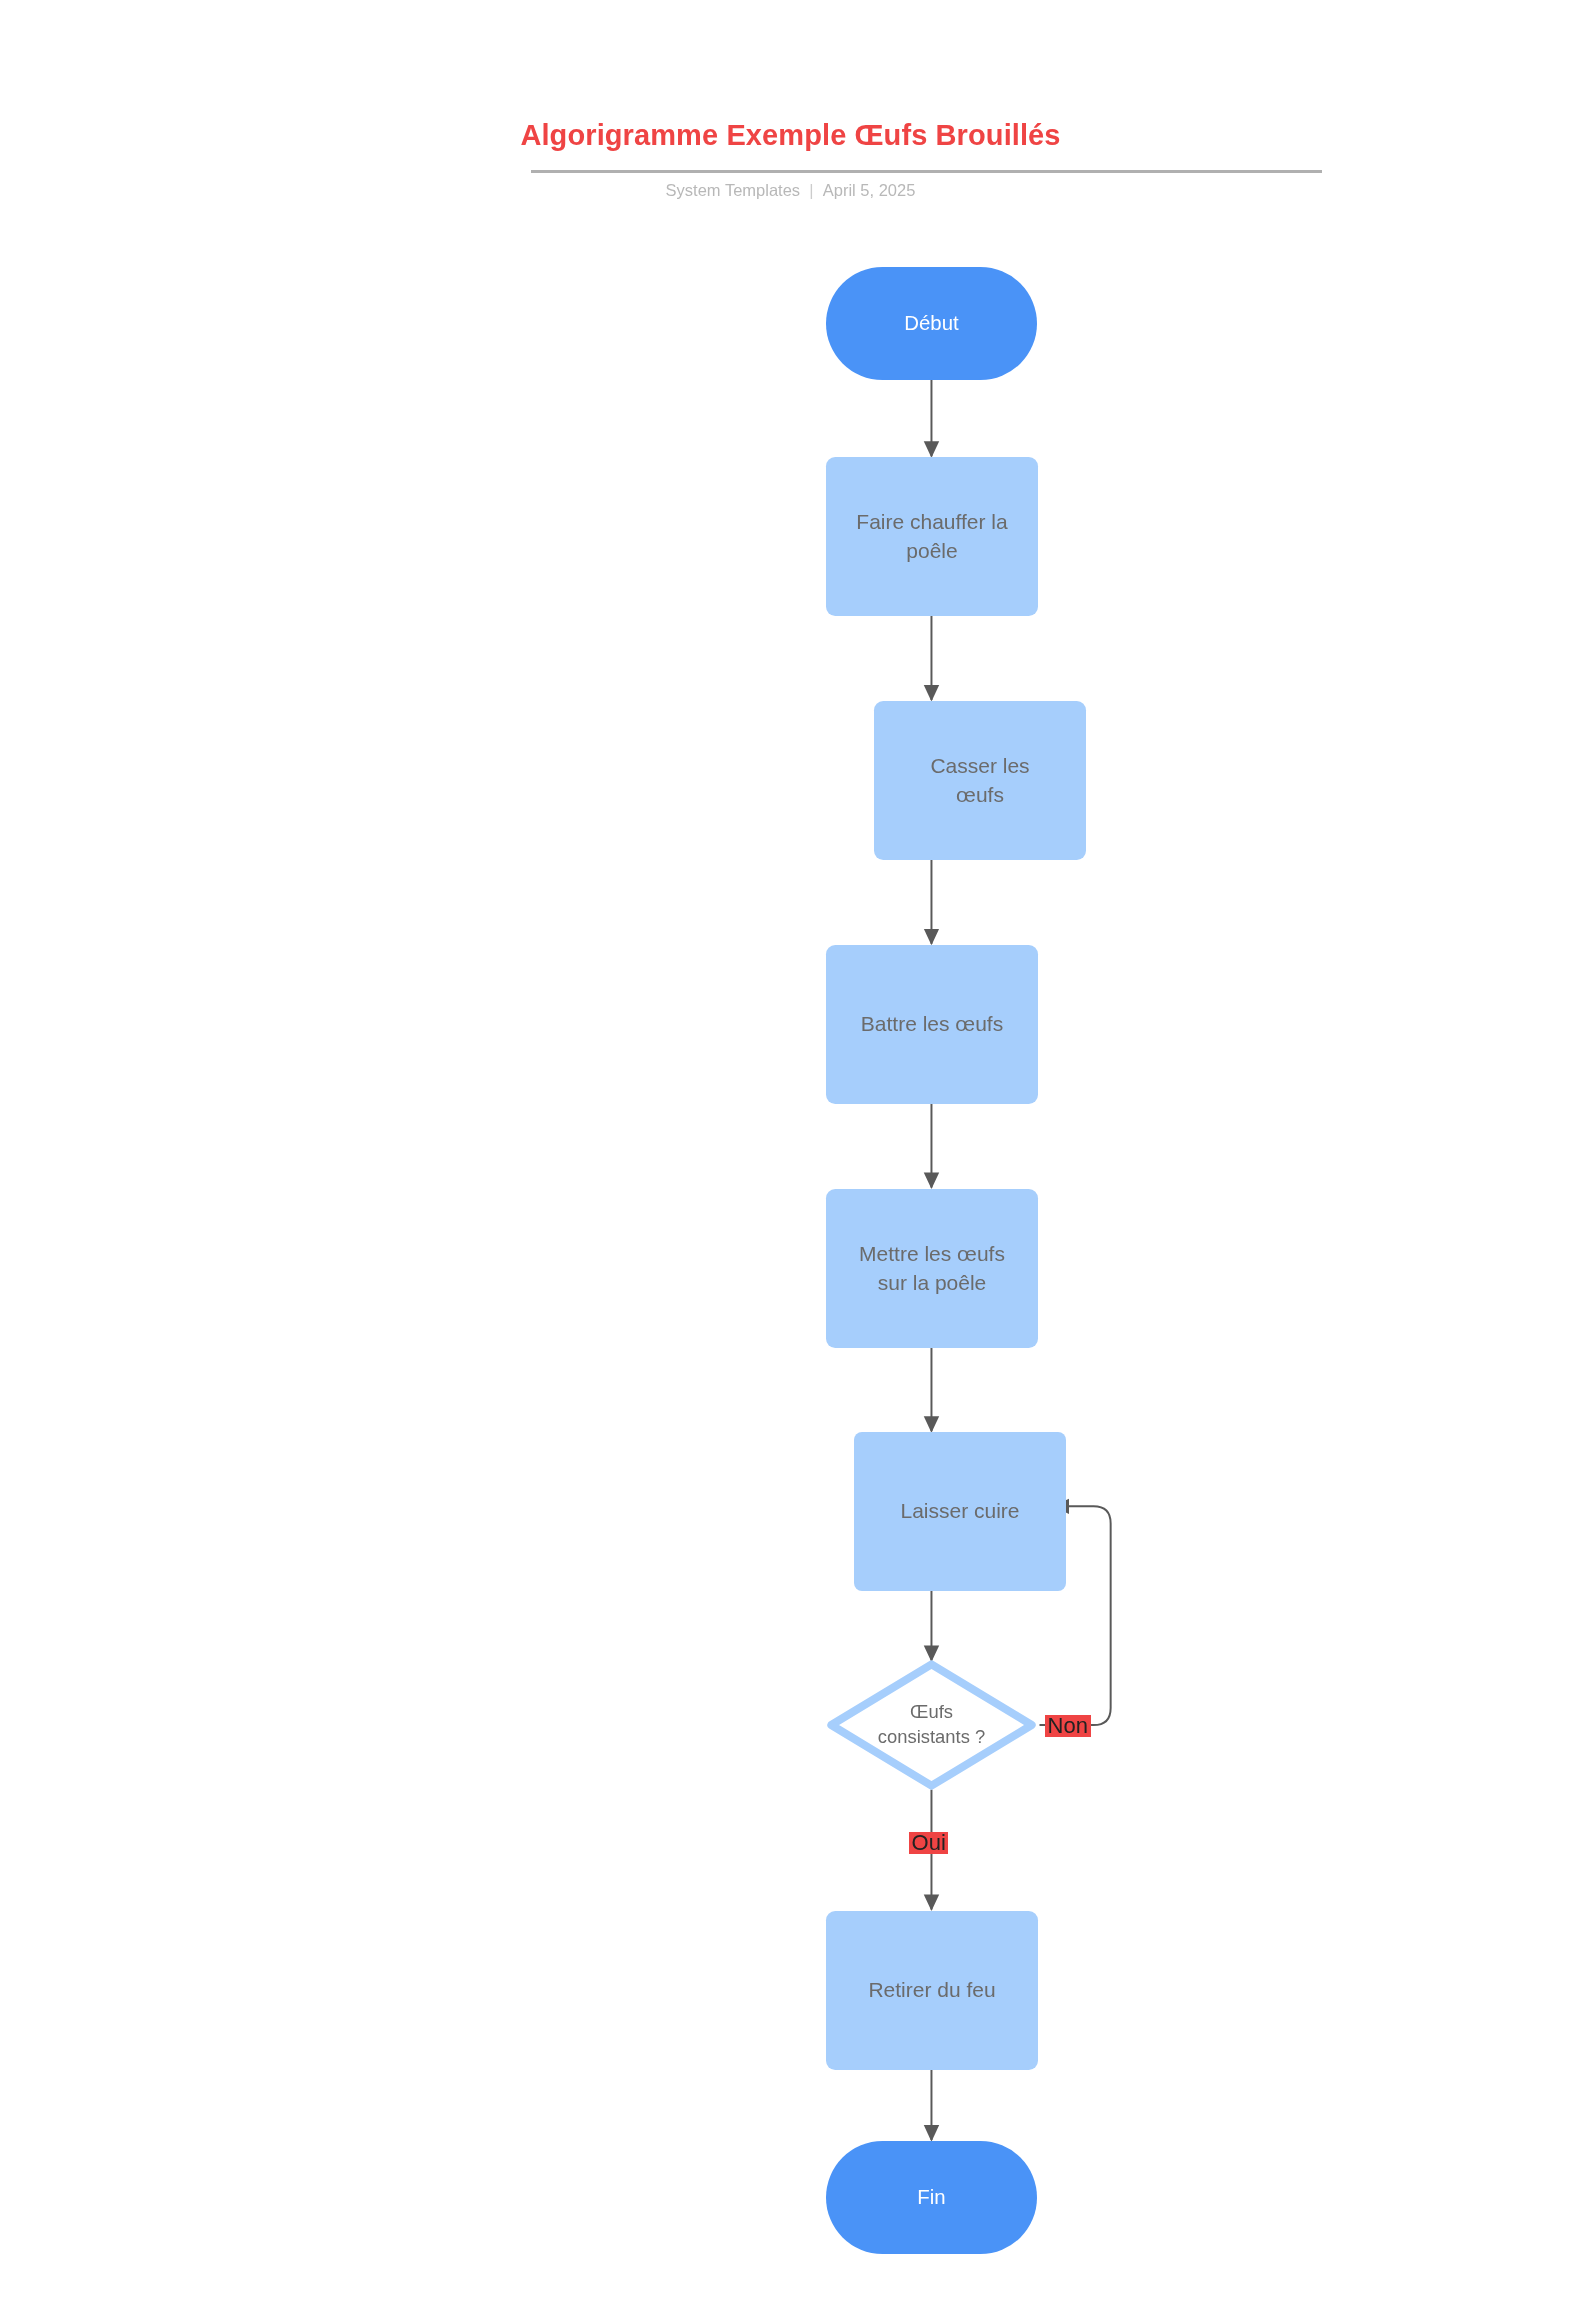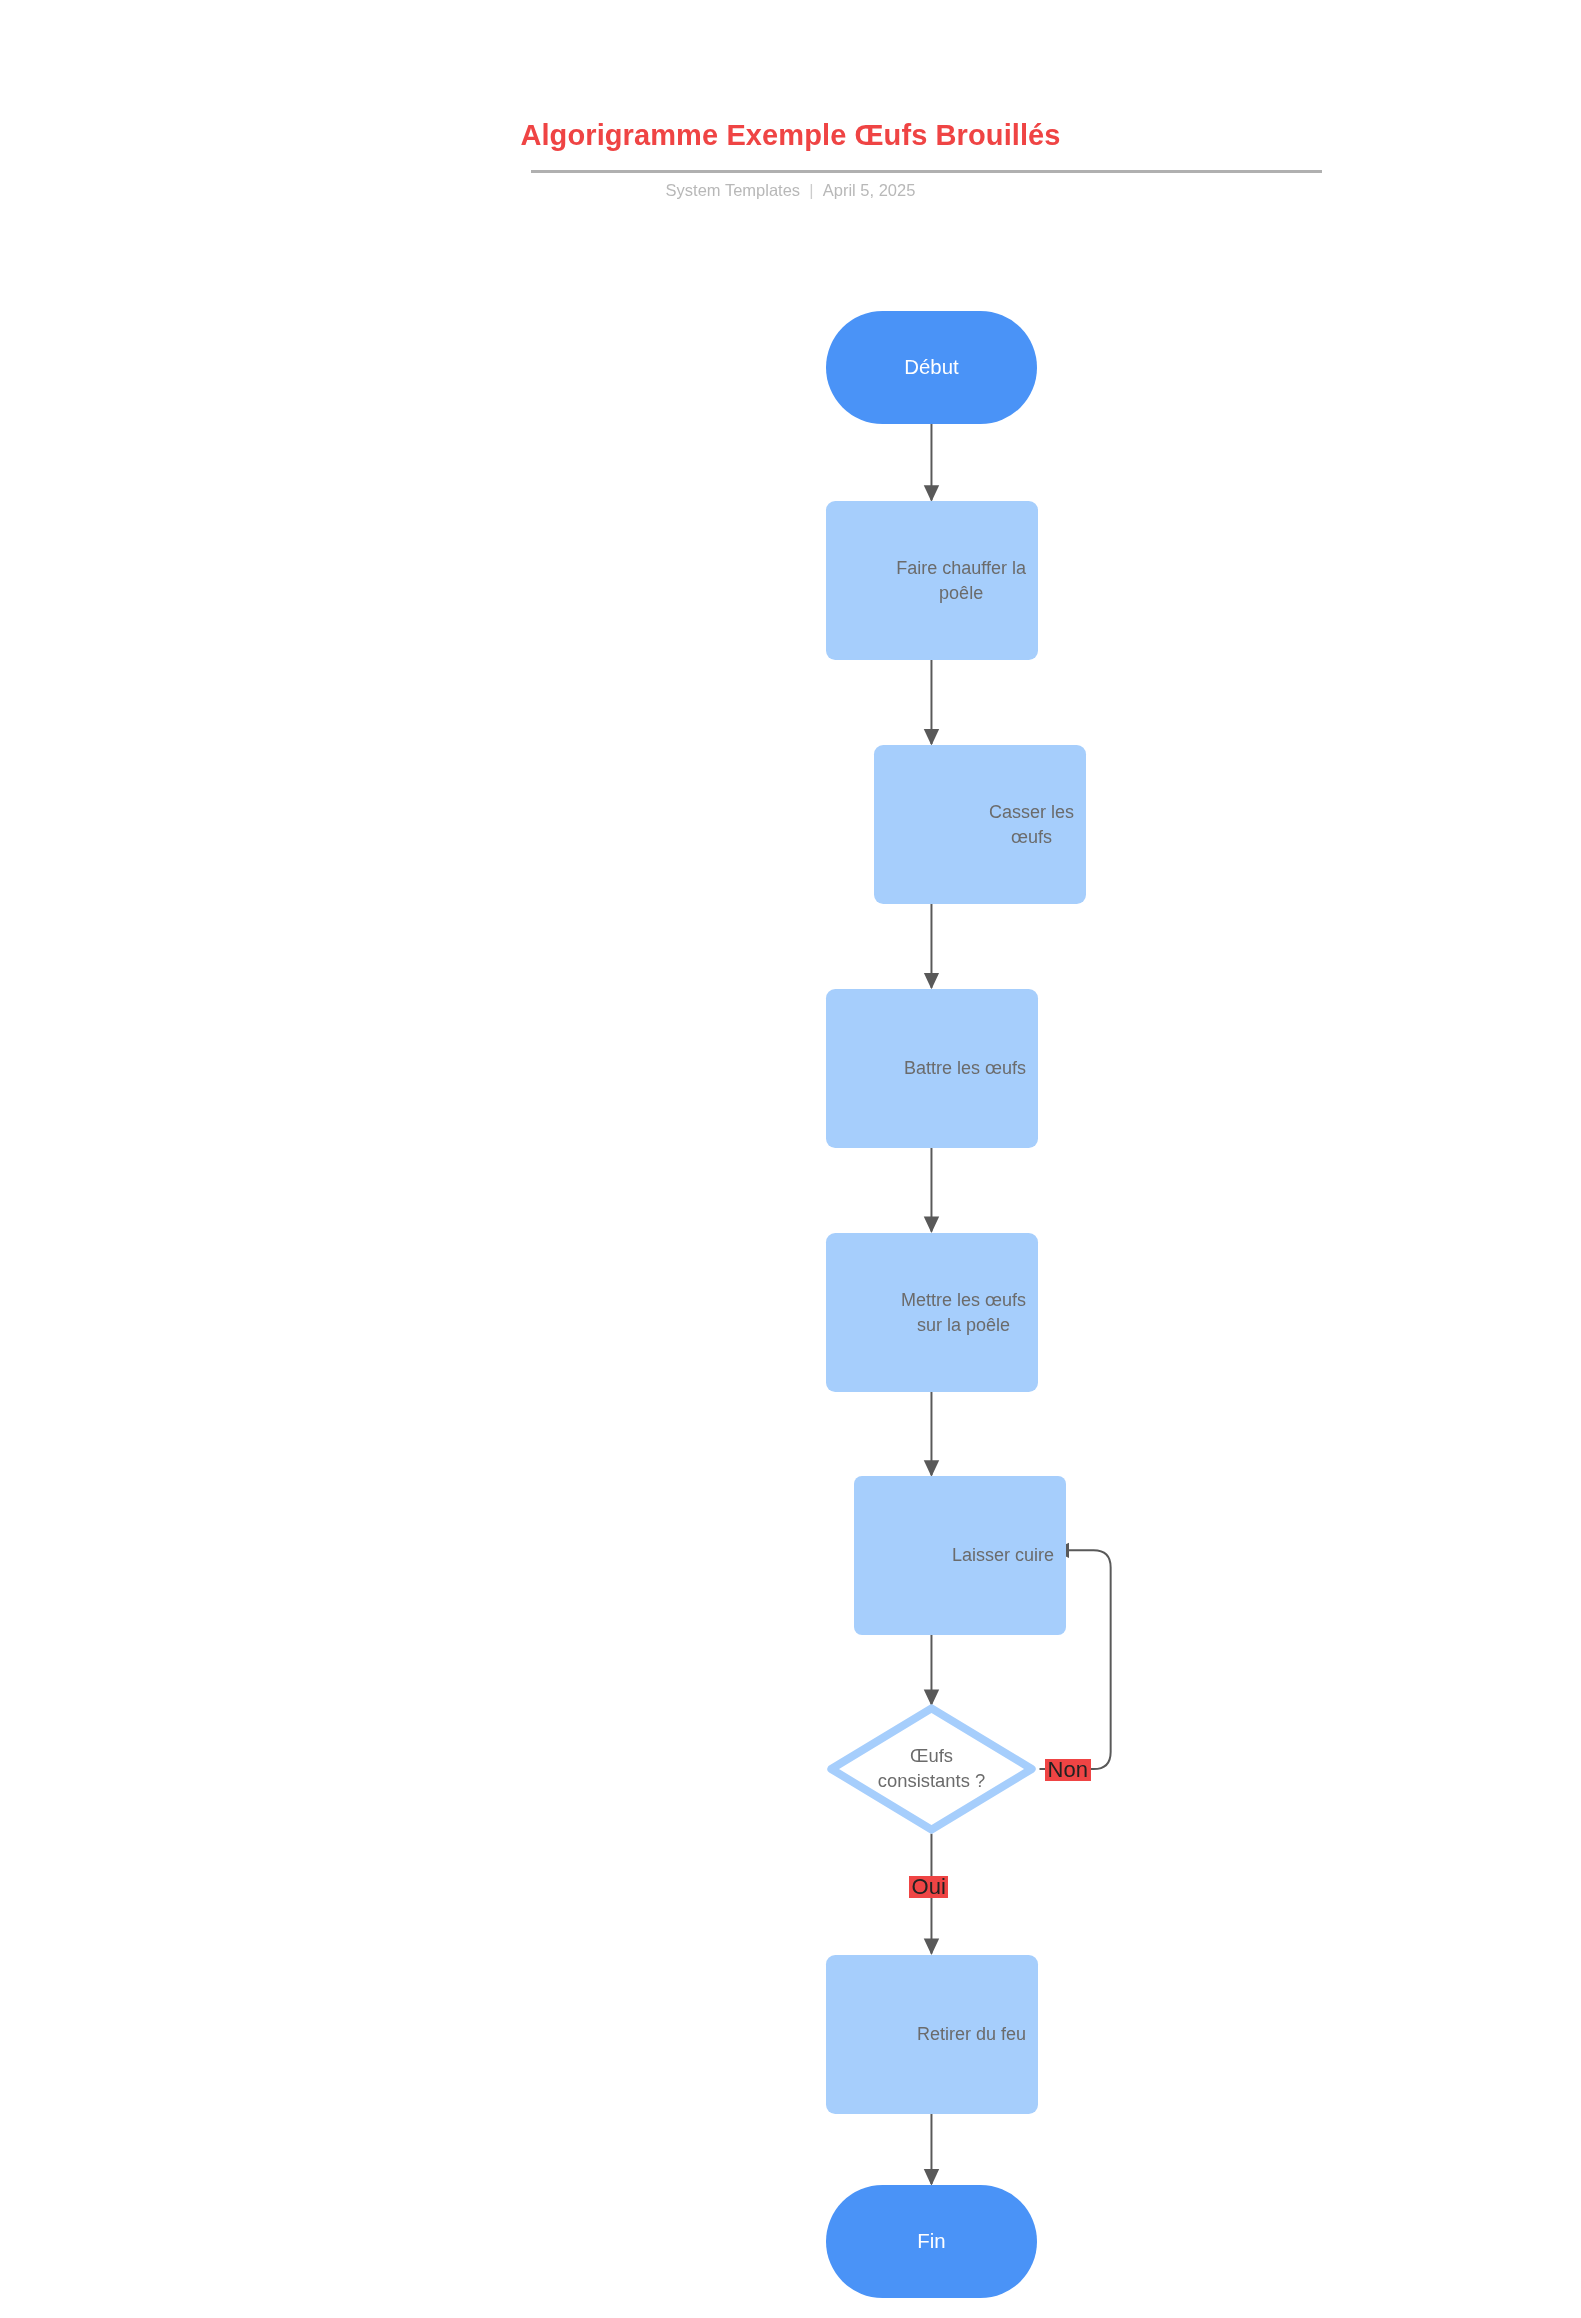--- a/index.html
+++ b/index.html
@@ -68,21 +68,20 @@
     font-weight: 300;
   }
 
   
   #flow {
     position: absolute;
     left: 0;
     top: 0;
     width: 1581px;
     height: 1763px;
-    margin-top: 44px;
   }
   #edges {
     position: absolute;
     left: 0;
     top: 0;
     width: 1581px;
     height: 2319px;
     pointer-events: none;
   }
 
@@ -102,23 +101,22 @@
     color: #ffffff;
     font-size: 20.4px;
     line-height: 1.3;
   }
 
   
   .node.process {
     background: #a6cefc;
     border-radius: 9.2px;
     color: #6b6b6b;
-    font-size: 18px;
+    font-size: 21px;
     line-height: 1.35;
-    justify-content: flex-end;
   }
   .node.process .label {
     padding: 0 12px;
     white-space: pre-line;
   }
 
   
   .node.decision {
     background: transparent;
     color: #6b6b6b;

